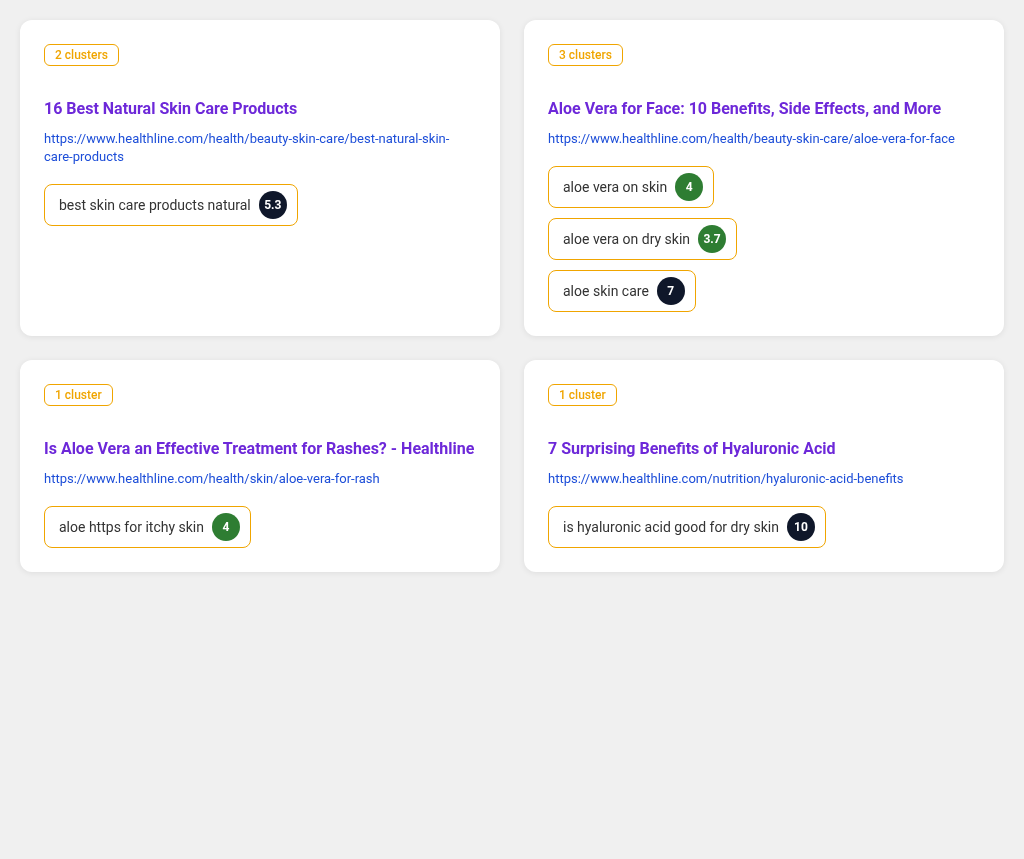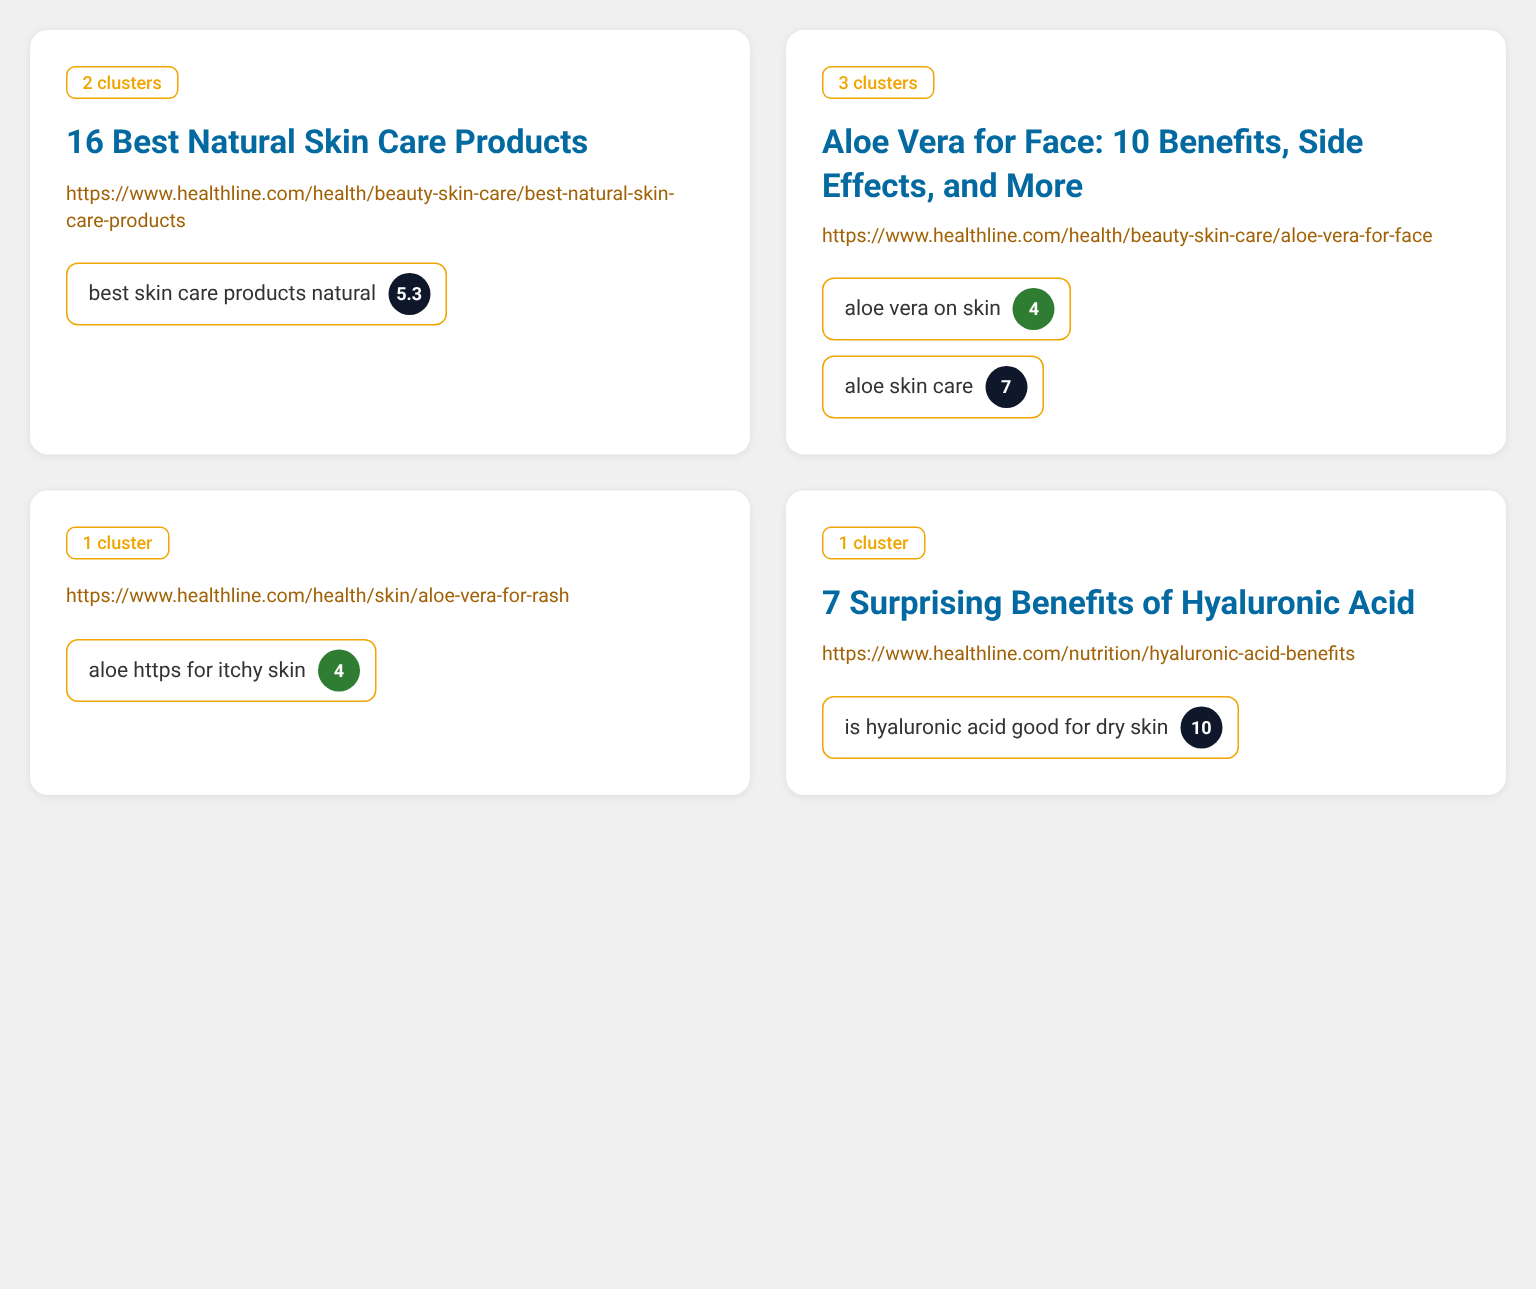--- a/index.html
+++ b/index.html
@@ -31,30 +31,31 @@
       border: 1.5px solid #f0a500;
       color: #f0a500;
       border-radius: 6px;
       font-size: 12px;
       padding: 3px 10px;
       margin-bottom: 16px;
       font-weight: 500;
     }
 
     .card-title {
-      font-size: 22px;
+      font-size: 16px;
       font-weight: 700;
-      color: #0369a1;
+      color: #6d28d9;
       margin-bottom: 10px;
       line-height: 1.3;
+      margin-top: 17px;
     }
 
     .card-url {
       font-size: 13px;
-      color: #a16207;
+      color: #1d4ed8;
       margin-bottom: 18px;
       line-height: 1.4;
     }
 
     .keyword-list {
       display: flex;
       flex-direction: column;
       gap: 10px;
     }
 
@@ -105,25 +106,29 @@
           <span class="keyword-text">best skin care products natural</span>
           <span class="badge badge-orange">5.3</span>
         </div>
       </div></div>
     <div class="card"><div class="cluster-badge">3 clusters</div><div class="card-title">Aloe Vera for Face: 10 Benefits, Side Effects, and More</div><div class="card-url">https://www.healthline.com/health/beauty-skin-care/aloe-vera-for-face</div><div class="keyword-list">
         <div class="keyword-tag">
           <span class="keyword-text">aloe vera on skin</span>
           <span class="badge badge-green">4</span>
         </div>
         <div class="keyword-tag">
+          <span class="keyword-text">aloe vera on dry skin</span>
+          <span class="badge badge-green">3.7</span>
+        </div>
+        <div class="keyword-tag">
           <span class="keyword-text">aloe skin care</span>
           <span class="badge badge-orange">7</span>
         </div>
       </div></div>
-    <div class="card"><div class="cluster-badge">1 cluster</div><div class="card-url">https://www.healthline.com/health/skin/aloe-vera-for-rash</div><div class="keyword-list">
+    <div class="card"><div class="cluster-badge">1 cluster</div><div class="card-title">Is Aloe Vera an Effective Treatment for Rashes? - Healthline</div><div class="card-url">https://www.healthline.com/health/skin/aloe-vera-for-rash</div><div class="keyword-list">
         <div class="keyword-tag">
           <span class="keyword-text">aloe https for itchy skin</span>
           <span class="badge badge-green">4</span>
         </div>
       </div></div>
     <div class="card"><div class="cluster-badge">1 cluster</div><div class="card-title">7 Surprising Benefits of Hyaluronic Acid</div><div class="card-url">https://www.healthline.com/nutrition/hyaluronic-acid-benefits</div><div class="keyword-list">
         <div class="keyword-tag">
           <span class="keyword-text">is hyaluronic acid good for dry skin</span>
           <span class="badge badge-orange">10</span>
         </div>

